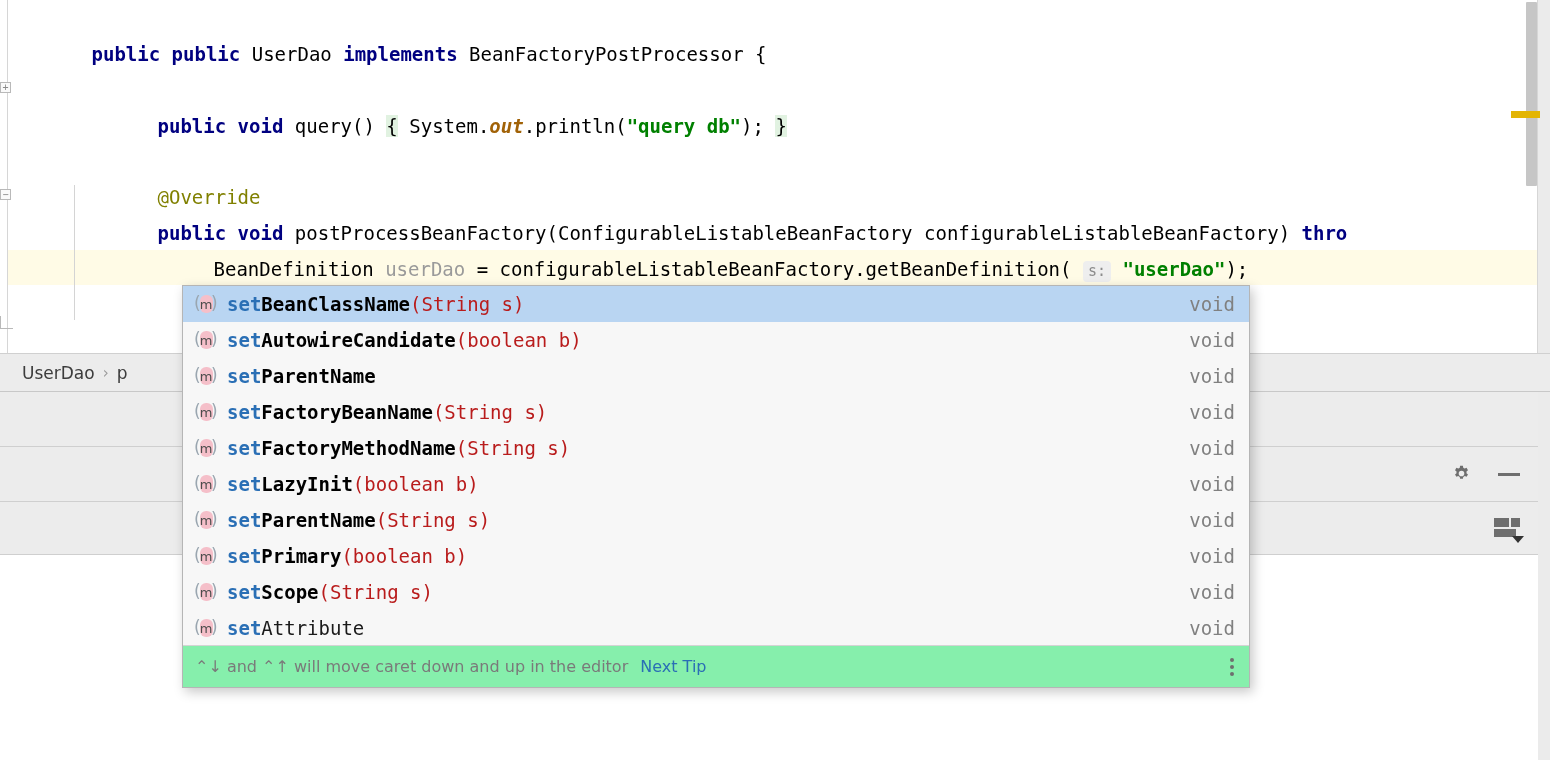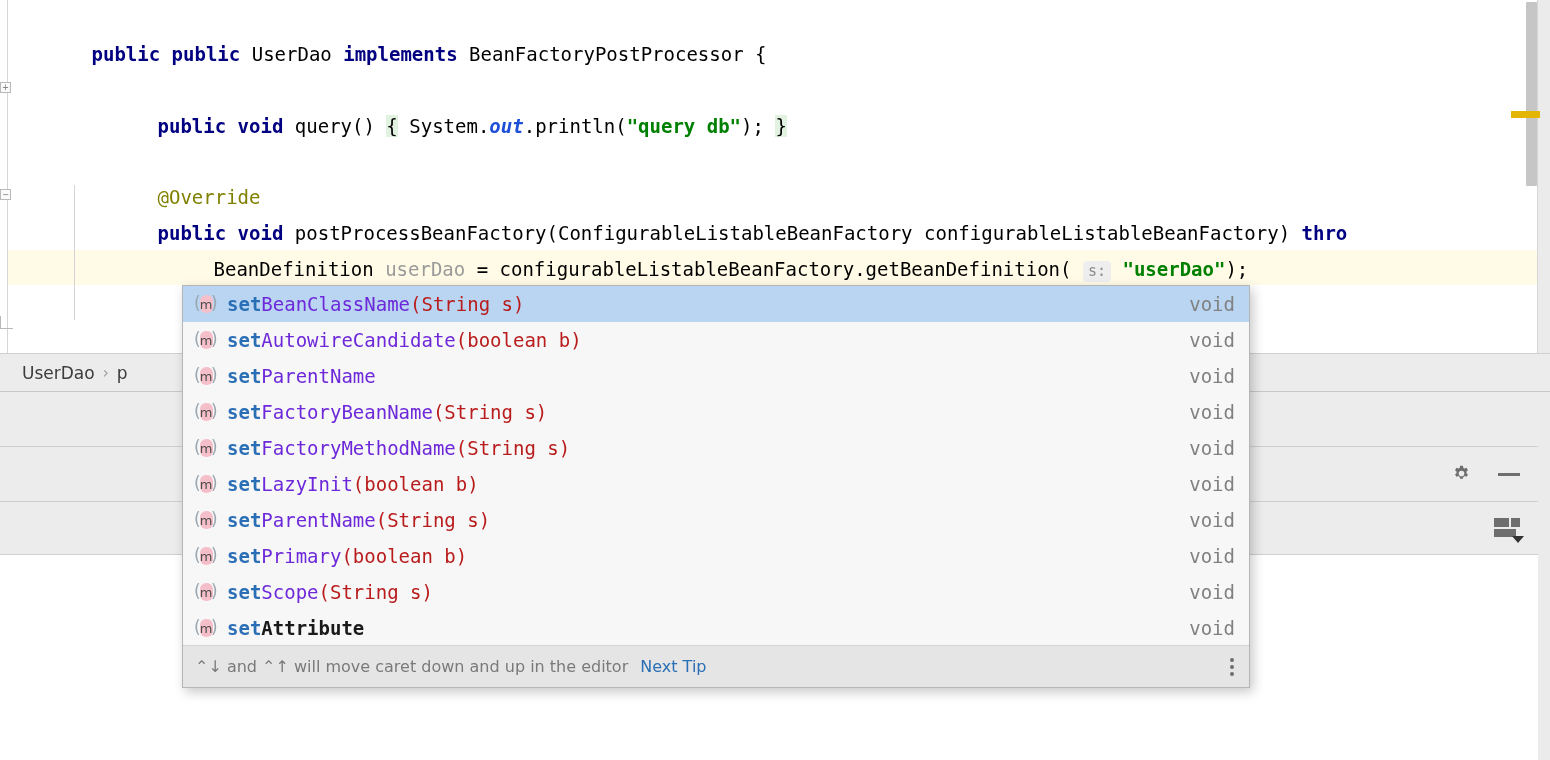--- a/index.html
+++ b/index.html
@@ -48,21 +48,21 @@
     position: absolute; left: 8px; top: 250px; width: 1542px; height: 35px;
     background: #fffbe6;
   }
 
   .kw      { color: #000080; font-weight: bold; }
   .plain   { color: #000000; }
   .ident   { color: #000000; }
   .local   { color: #9a9a9a; }
   .str     { color: #008000; font-weight: bold; }
   .anno    { color: #808000; }
-  .staticf { color: #1d4ed8; font-weight: bold; font-style: italic; }
+  .staticf { color: #a16207; font-weight: bold; font-style: italic; }
   .brace-hl{ background: #e1f2e1; }
   .hintchip{
     background: #eeeeee; color: #8c8c8c; font-size: 15px;
     border-radius: 4px; padding: 1px 5px 2px 5px;
   }
   .caret {
     display: inline-block; width: 2px; height: 22px; background: #000000;
     vertical-align: -4px; margin-left: -1px;
   }
   .vscroll-thumb {
@@ -141,31 +141,31 @@
   .ico-m .pill {
     position: absolute; left: 5px; top: 2px; width: 13px; height: 18px;
     background: #f5bfc9; border-radius: 6px;
   }
   .ico-m .mglyph {
     position: absolute; left: 0; top: 0; width: 22px; height: 22px;
     text-align: center; line-height: 23px; font-size: 13px; color: #4c4c4c;
     font-family: "DejaVu Sans", sans-serif;
   }
   .m-prefix { color: #2a6fb5; font-weight: bold; }
-  .m-name   { color: #6d28d9; font-weight: normal; }
-  .m-name.regular { font-weight: bold; color: #1a1a1a; }
+  .m-name   { color: #000000; font-weight: bold; }
+  .m-name.regular { font-weight: normal; color: #1a1a1a; }
   .m-params { color: #b91c1c; }
   .m-type {
     margin-left: auto; color: #808080;
     font-family: "DejaVu Sans Mono", monospace; font-size: 19px;
   }
 
   .popup-footer {
     position: absolute; left: 0; right: 0; bottom: 0; height: 42px;
-    background: #e5e5e5; border-top: 1px solid #d4d4d4;
+    background: #86efac; border-top: 1px solid #d4d4d4;
     display: flex; align-items: center; padding: 0 14px 0 12px;
     font-family: "DejaVu Sans", sans-serif; font-size: 16px; color: #7a7a7a;
   }
   .tip-link { color: #2a6fb5; margin-left: 12px; cursor: pointer; }
   .kbd-arrows { font-family: "DejaVu Sans", sans-serif; }
   .dots-menu {
     margin-left: auto; width: 6px; height: 22px; display: flex;
     flex-direction: column; justify-content: center; gap: 3px; align-items: center;
   }
   .dots-menu i { display: block; width: 4px; height: 4px; background: #6e6e6e; border-radius: 50%; }

